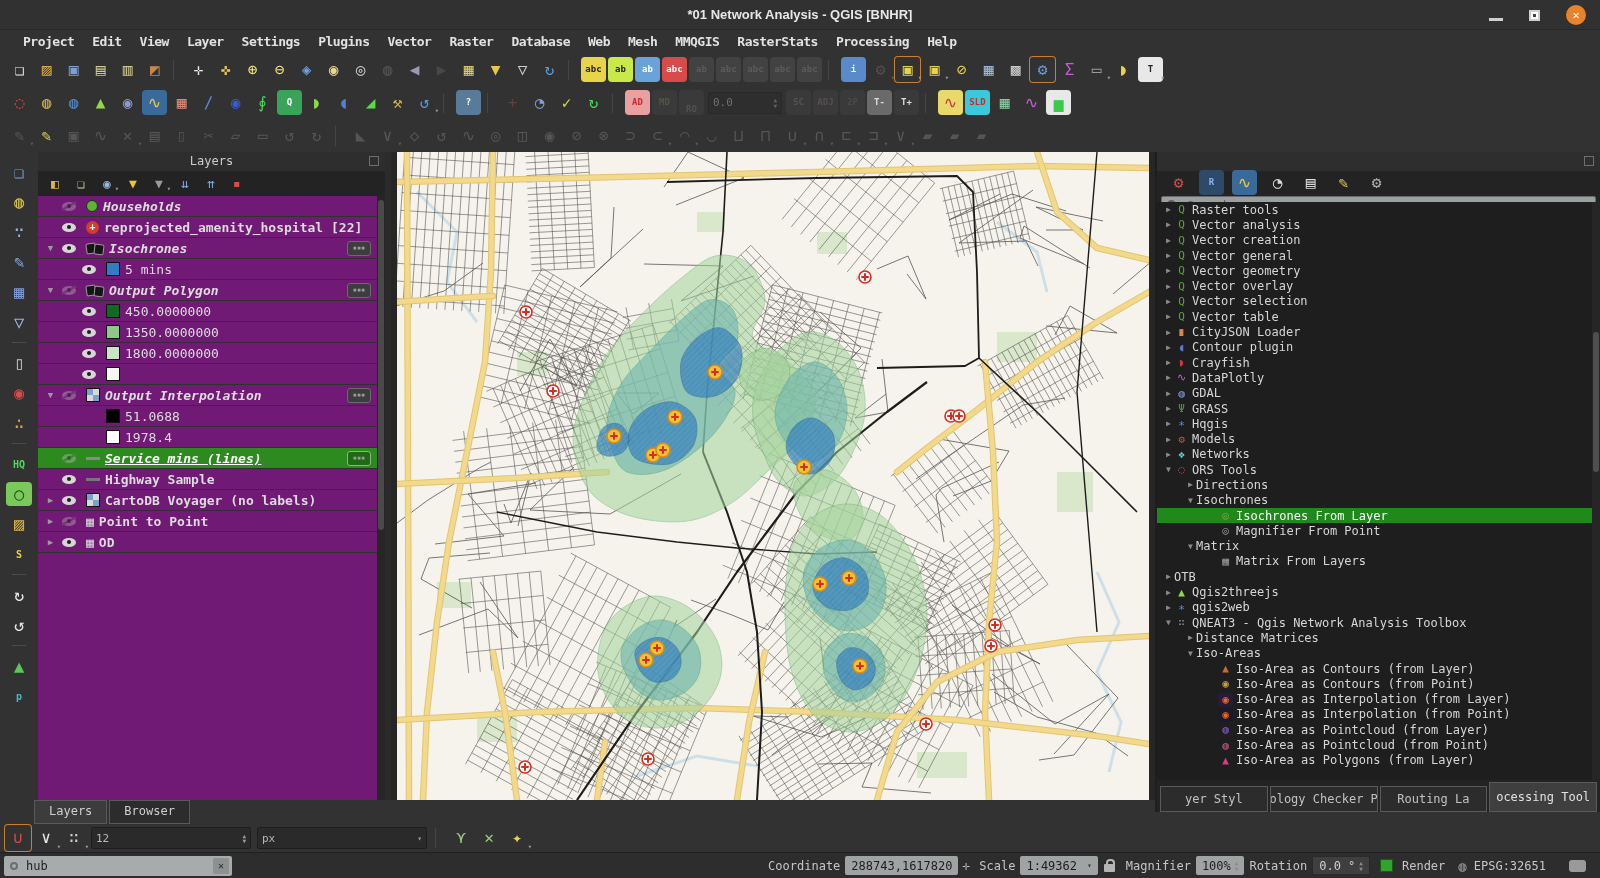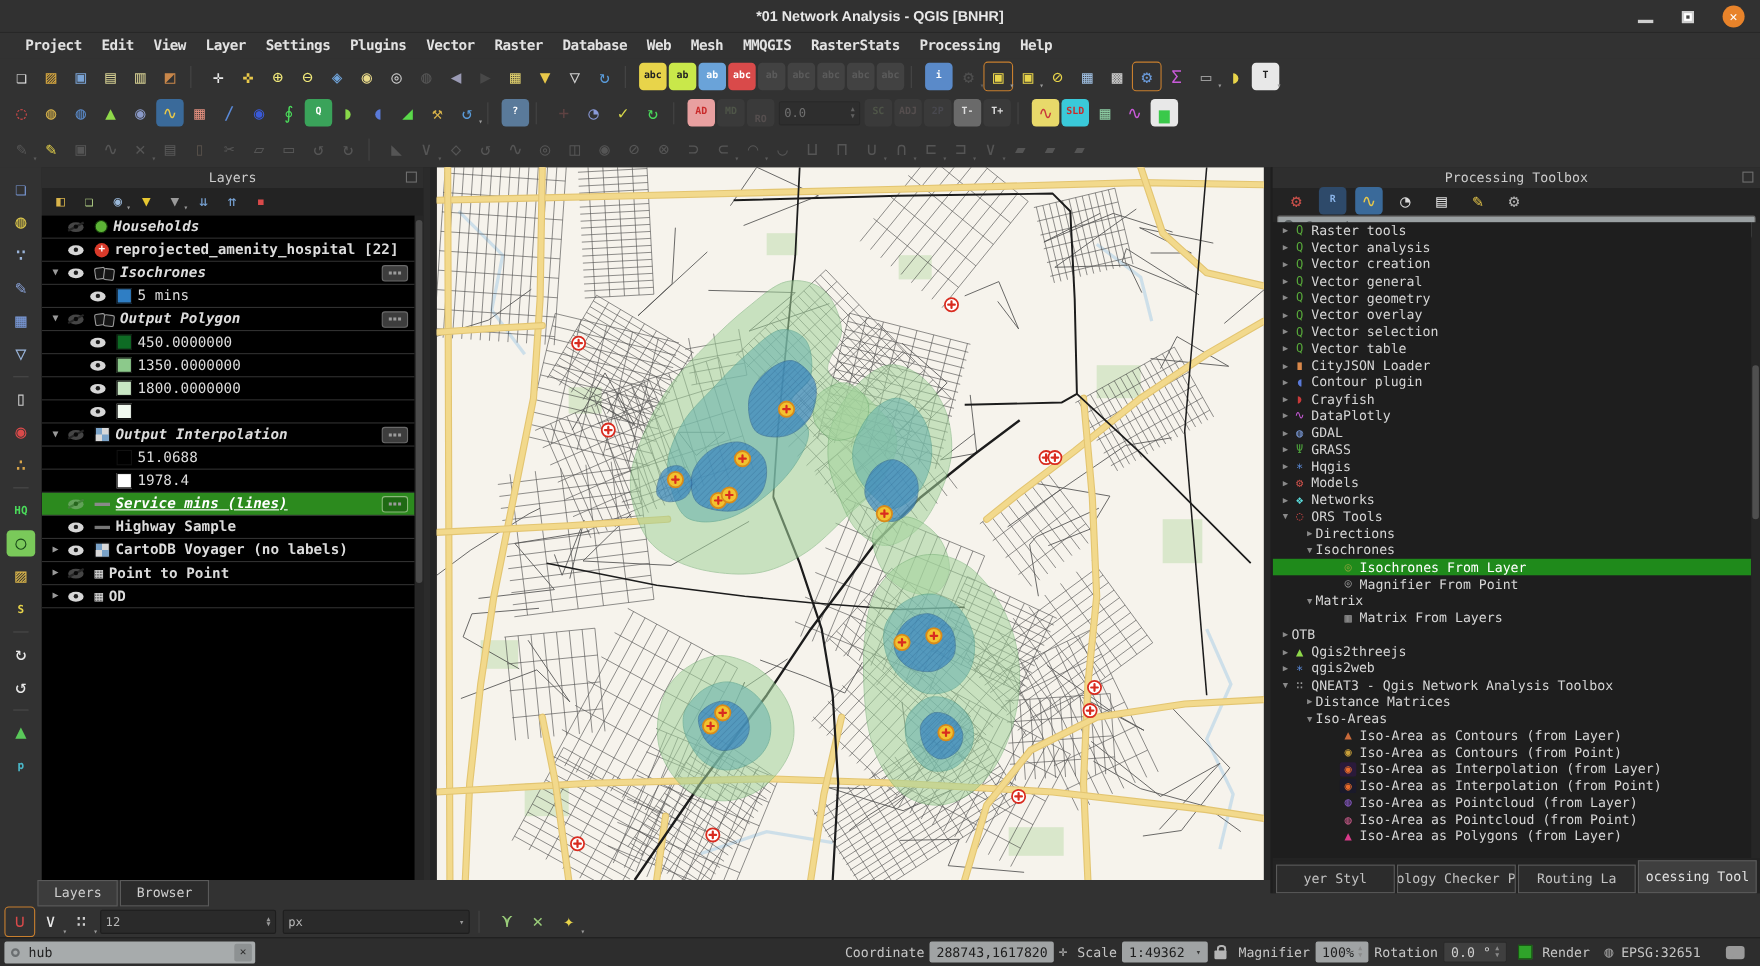--- a/index.html
+++ b/index.html
@@ -42,21 +42,21 @@
 .ldbtn .txt{font-size:10px;font-weight:bold}
 .ld-sep{width:14px;border-top:1px solid #4a4a4a;margin:2px 0}
 
 .layers-panel{position:absolute;left:38px;top:152px;width:353px;bottom:78px;background:#232323;border-right:6px solid #2b2b2b}
 .panel-head{height:19px;position:relative;background:#2e2e2e}
 .panel-title{position:absolute;left:0;right:0;top:2px;text-align:center;font-size:12px;color:#cccccc}
 .popout{position:absolute;right:6px;top:4px;width:10px;height:10px;border:1px solid #8a8a8a;opacity:.7}
 .lp-toolbar{height:24px;display:flex;align-items:center;padding-left:6px;gap:4px}
 .lp-toolbar .tbtn{width:20px;height:20px;min-width:20px}
 .lp-toolbar .tbtn .g{font-size:13px}
-.lp-tree{position:absolute;left:0;right:8px;top:44px;bottom:0;background:#000000;overflow:hidden}
+.lp-tree{position:absolute;left:0;right:8px;top:44px;bottom:0;background:#701a75;overflow:hidden}
 .lp-scroll{position:absolute;right:0;top:44px;bottom:0;width:8px;background:#262626}
 .lp-scroll .thumb{position:absolute;left:1px;right:1px;top:4px;height:330px;background:#4a4a4a;border-radius:3px}
 .lrow{position:relative;height:21px;display:flex;align-items:center;border-bottom:1px solid #303030;padding-left:6px}
 .lrow.selected{background:#2c8a1e}
 .lrow .arrow{width:13px;min-width:13px;font-size:9px;color:#9a9a9a;text-align:center}
 .lrow .noarrow{width:13px;min-width:13px}
 .lrow .indent{width:20px;min-width:20px}
 .eye{width:14px;height:9px;min-width:14px;border-radius:50%;background:#d6d6d6;position:relative;margin:0 5px}
 .eye::after{content:'';position:absolute;left:5px;top:2.5px;width:4px;height:4px;border-radius:50%;background:#1e1e1e}
 .eye.hidden{opacity:.32}
@@ -974,21 +974,20 @@
       </g>
       <g>
         <circle cx="463" cy="514" r="7" fill="#f2c230" stroke="#d98a1a" stroke-width="1.6"></circle>
         <path d="M460,514H466M463,511V517" stroke="#d92b1f" stroke-width="2" stroke-linecap="round"></path>
       </g>
     </svg>
 </div>
 
 <div class="proc-panel">
   <div class="panel-head">
-    <div class="panel-title">Processing Toolbox</div>
     <div class="popout"></div>
   </div>
   <div class="pp-toolbar" id="ppToolbar">
       <div class="tbtn">
         <span class="g" style="color: rgb(201, 80, 74);">⚙</span>
       </div>
       <div class="tbtn pill" style="background: rgb(46, 74, 106);">
         <span class="txt" style="color: rgb(138, 180, 232);">R</span>
       </div>
       <div class="tbtn pill" style="background: rgb(58, 106, 154);">

